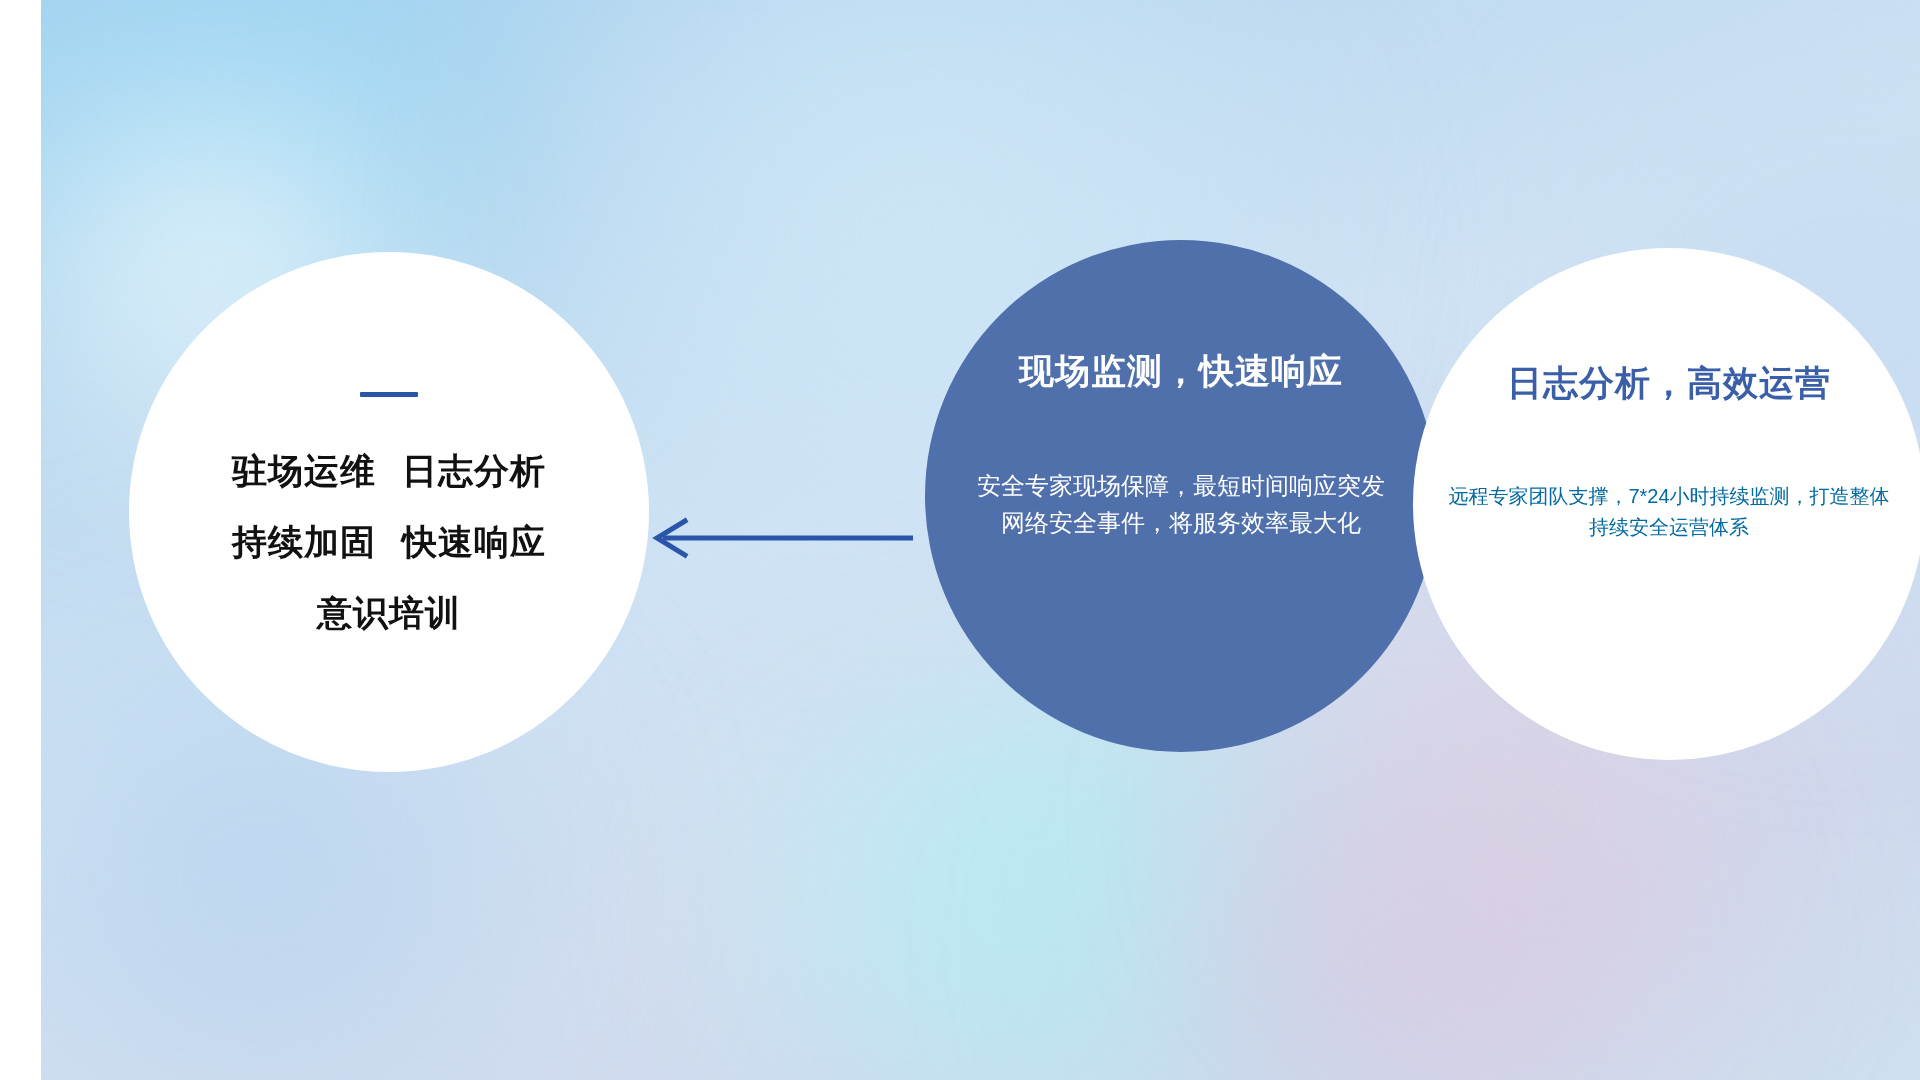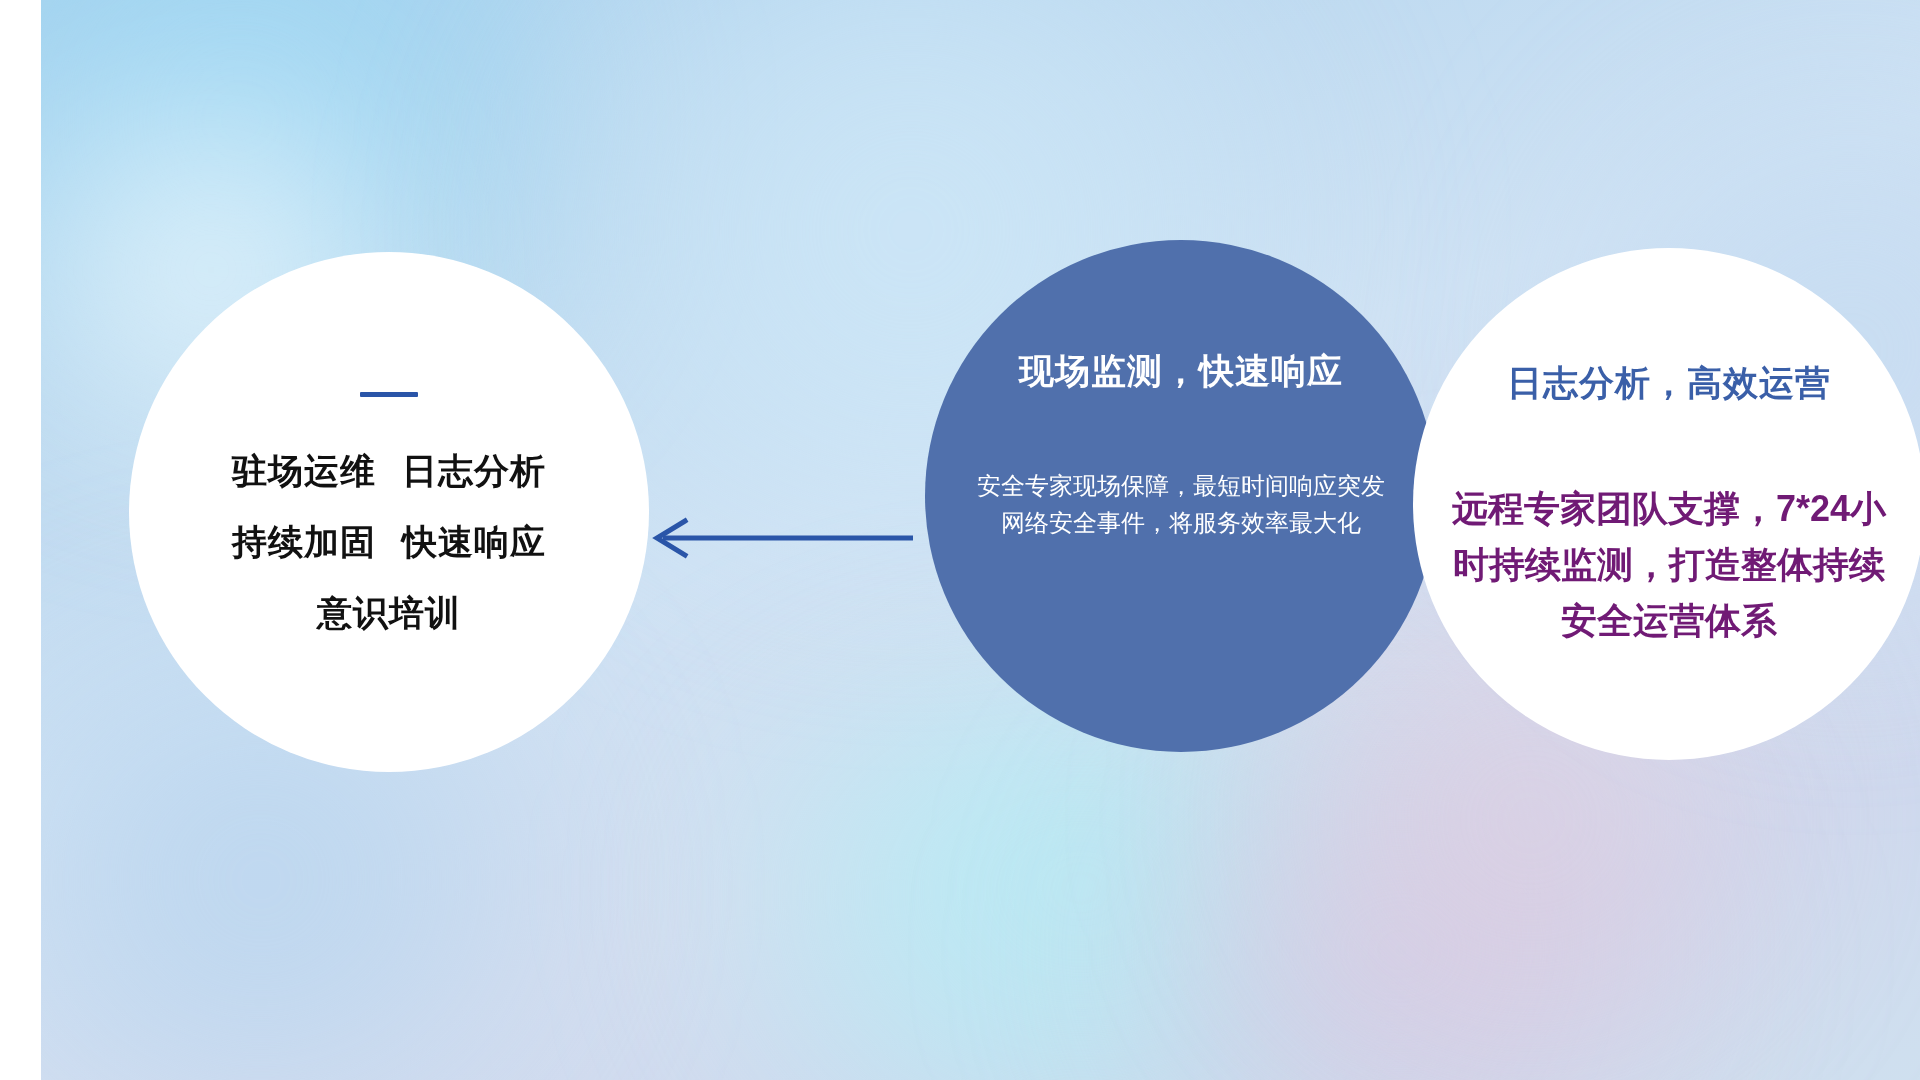--- a/index.html
+++ b/index.html
@@ -152,25 +152,25 @@
   }
   .right-title {
     font-size: 35px;
     font-weight: bold;
     color: #3a5fa8;
     letter-spacing: 1px;
     margin-bottom: 74px;
     white-space: nowrap;
   }
   .right-body {
-    font-size: 36px;
-    color: #701a75;
+    font-size: 20px;
+    color: #0369a1;
     line-height: 1.55;
     padding: 0 24px;
-    font-weight: 700;
+    font-weight: 400;
   }
 
   
   .arrow {
     position: absolute;
     left: 600px;
     top: 508px;
     width: 280px;
     height: 60px;
     z-index: 6;

